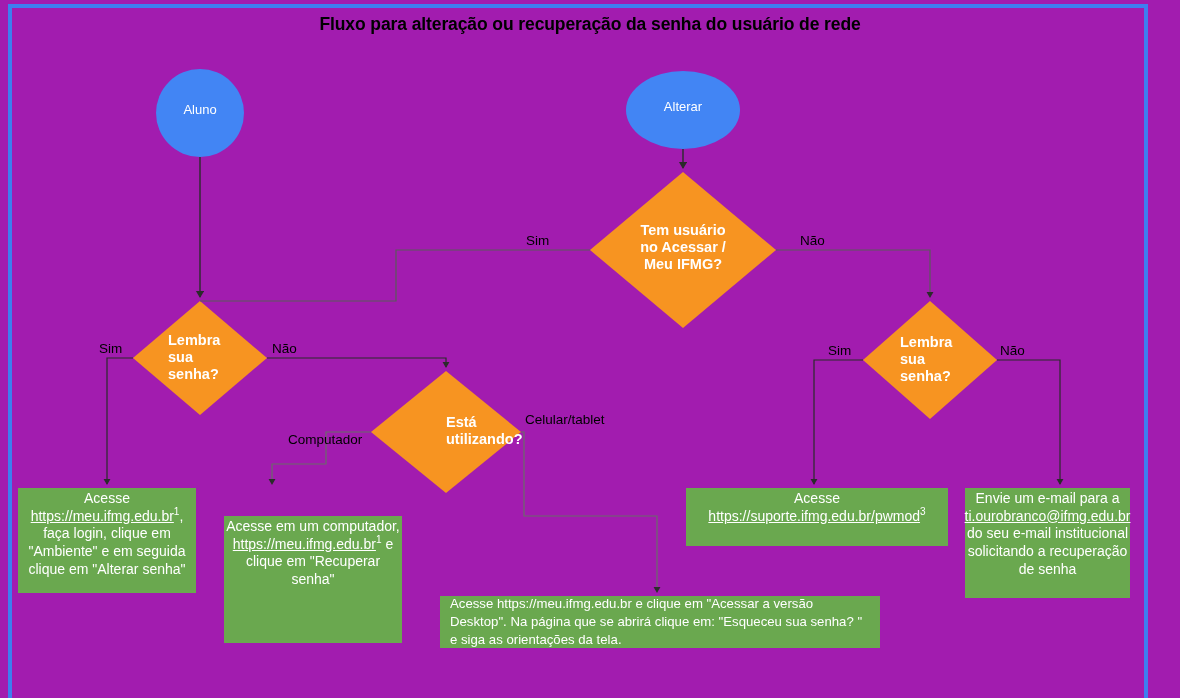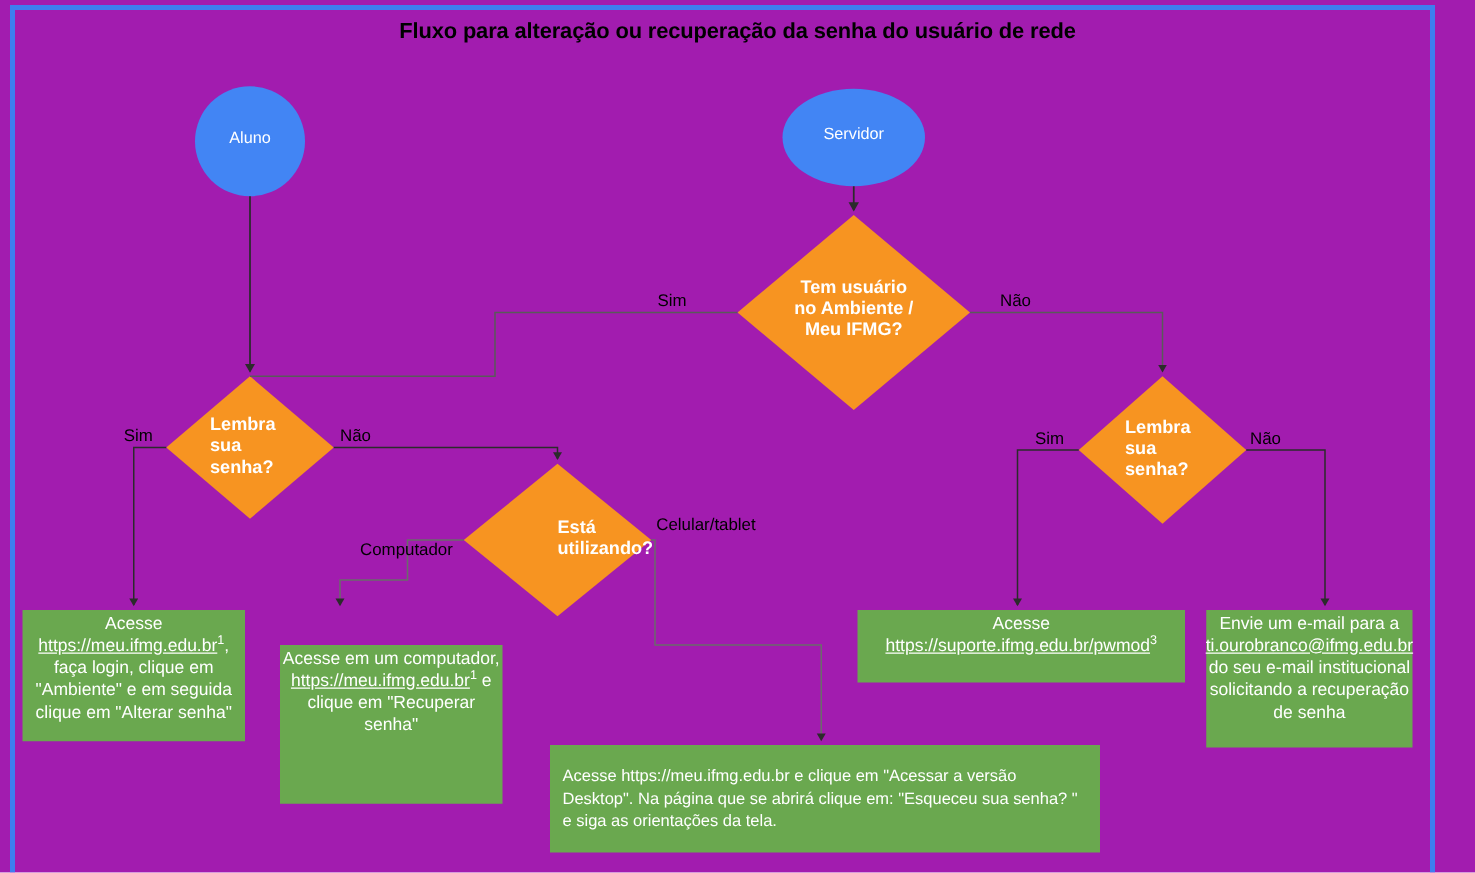--- a/index.html
+++ b/index.html
@@ -126,25 +126,25 @@
 
     <path d="M521,432 L524,432 L524,516 L657,516 L657,592" fill="none" stroke="#6b6b6b" stroke-width="1.2" marker-end="url(#arrow)"></path>
 
     <path d="M863,360 L814,360 L814,484" fill="none" stroke="#2b2b2b" stroke-width="1.2" marker-end="url(#arrow)"></path>
 
     <path d="M997,360 L1060,360 L1060,484" fill="none" stroke="#2b2b2b" stroke-width="1.2" marker-end="url(#arrow)"></path>
   </svg>
 
   <div class="node-text circle-label" style="left:150px; top:102px; width:100px;">Aluno</div>
 
-  <div class="node-text circle-label" style="left:623px; top:99px; width:120px;">Servidor</div>
+  <div class="node-text circle-label" style="left:623px; top:99px; width:120px;">Alterar</div>
 
   <div class="node-text diamond-label" style="left:600px; top:222px; width:166px;">
     <div>Tem usuário</div>
-    <div>no Ambiente /</div>
+    <div>no Acessar /</div>
     <div>Meu IFMG?</div>
   </div>
 
   <div class="node-text diamond-label" style="left:168px; top:332px; width:90px; text-align:left;">
     <div>Lembra</div>
     <div>sua</div>
     <div>senha?</div>
   </div>
 
   <div class="node-text diamond-label" style="left:418px; top:414px; width:110px; text-align:left;margin-left:28px;">
@@ -188,17 +188,17 @@
     </div>
   </div>
 
   <div class="greenbox" style="left:965px; top:488px; width:165px; height:110px;">
     <div>
       <span>Envie um e-mail para a</span>
       <span class="u">ti.ourobranco@ifmg.edu.br</span><span> do seu e-mail institucional solicitando a recuperação de senha</span>
     </div>
   </div>
 
-  <div class="greenbox left-align" style="left:440px; top:596px; width:440px; height:86px;">
+  <div class="greenbox left-align" style="left:440px; top:596px; width:440px; height:52px;">
     <div>Acesse https://meu.ifmg.edu.br e clique em "Acessar a versão Desktop". Na página que se abrirá clique em: "Esqueceu sua senha? " e siga as orientações da tela.</div>
   </div>
 
 </div>
 
 </body></html>

